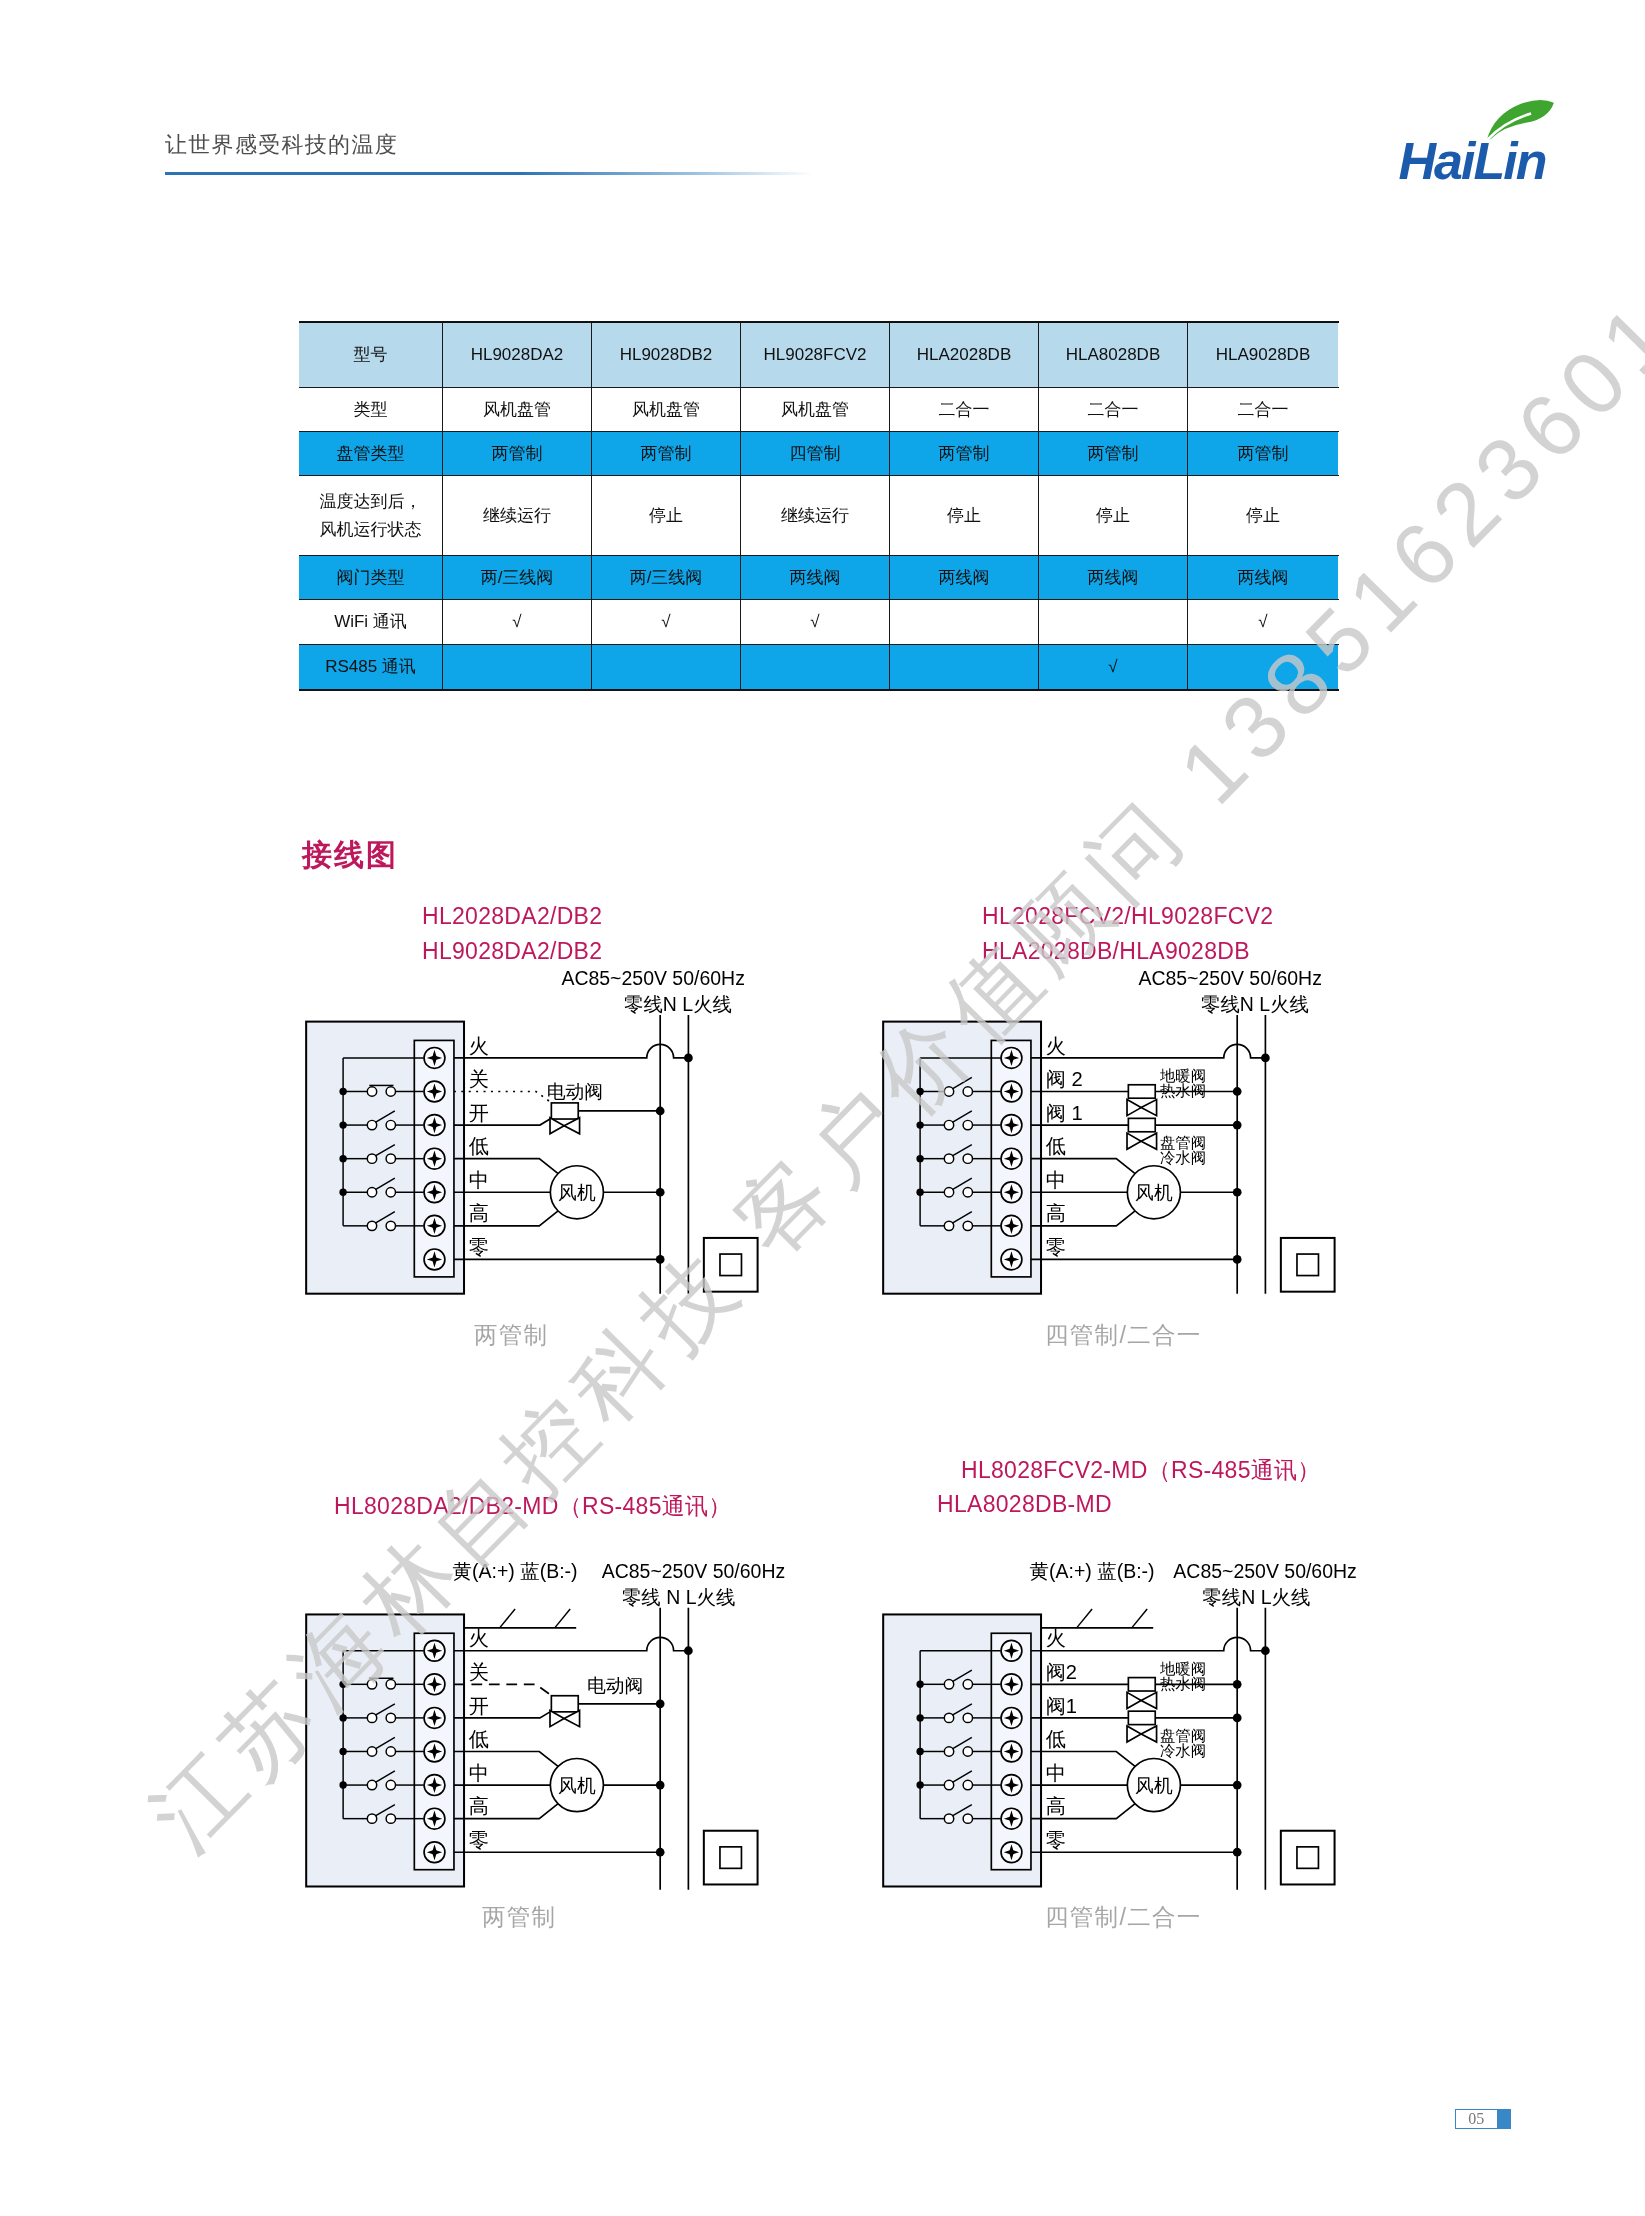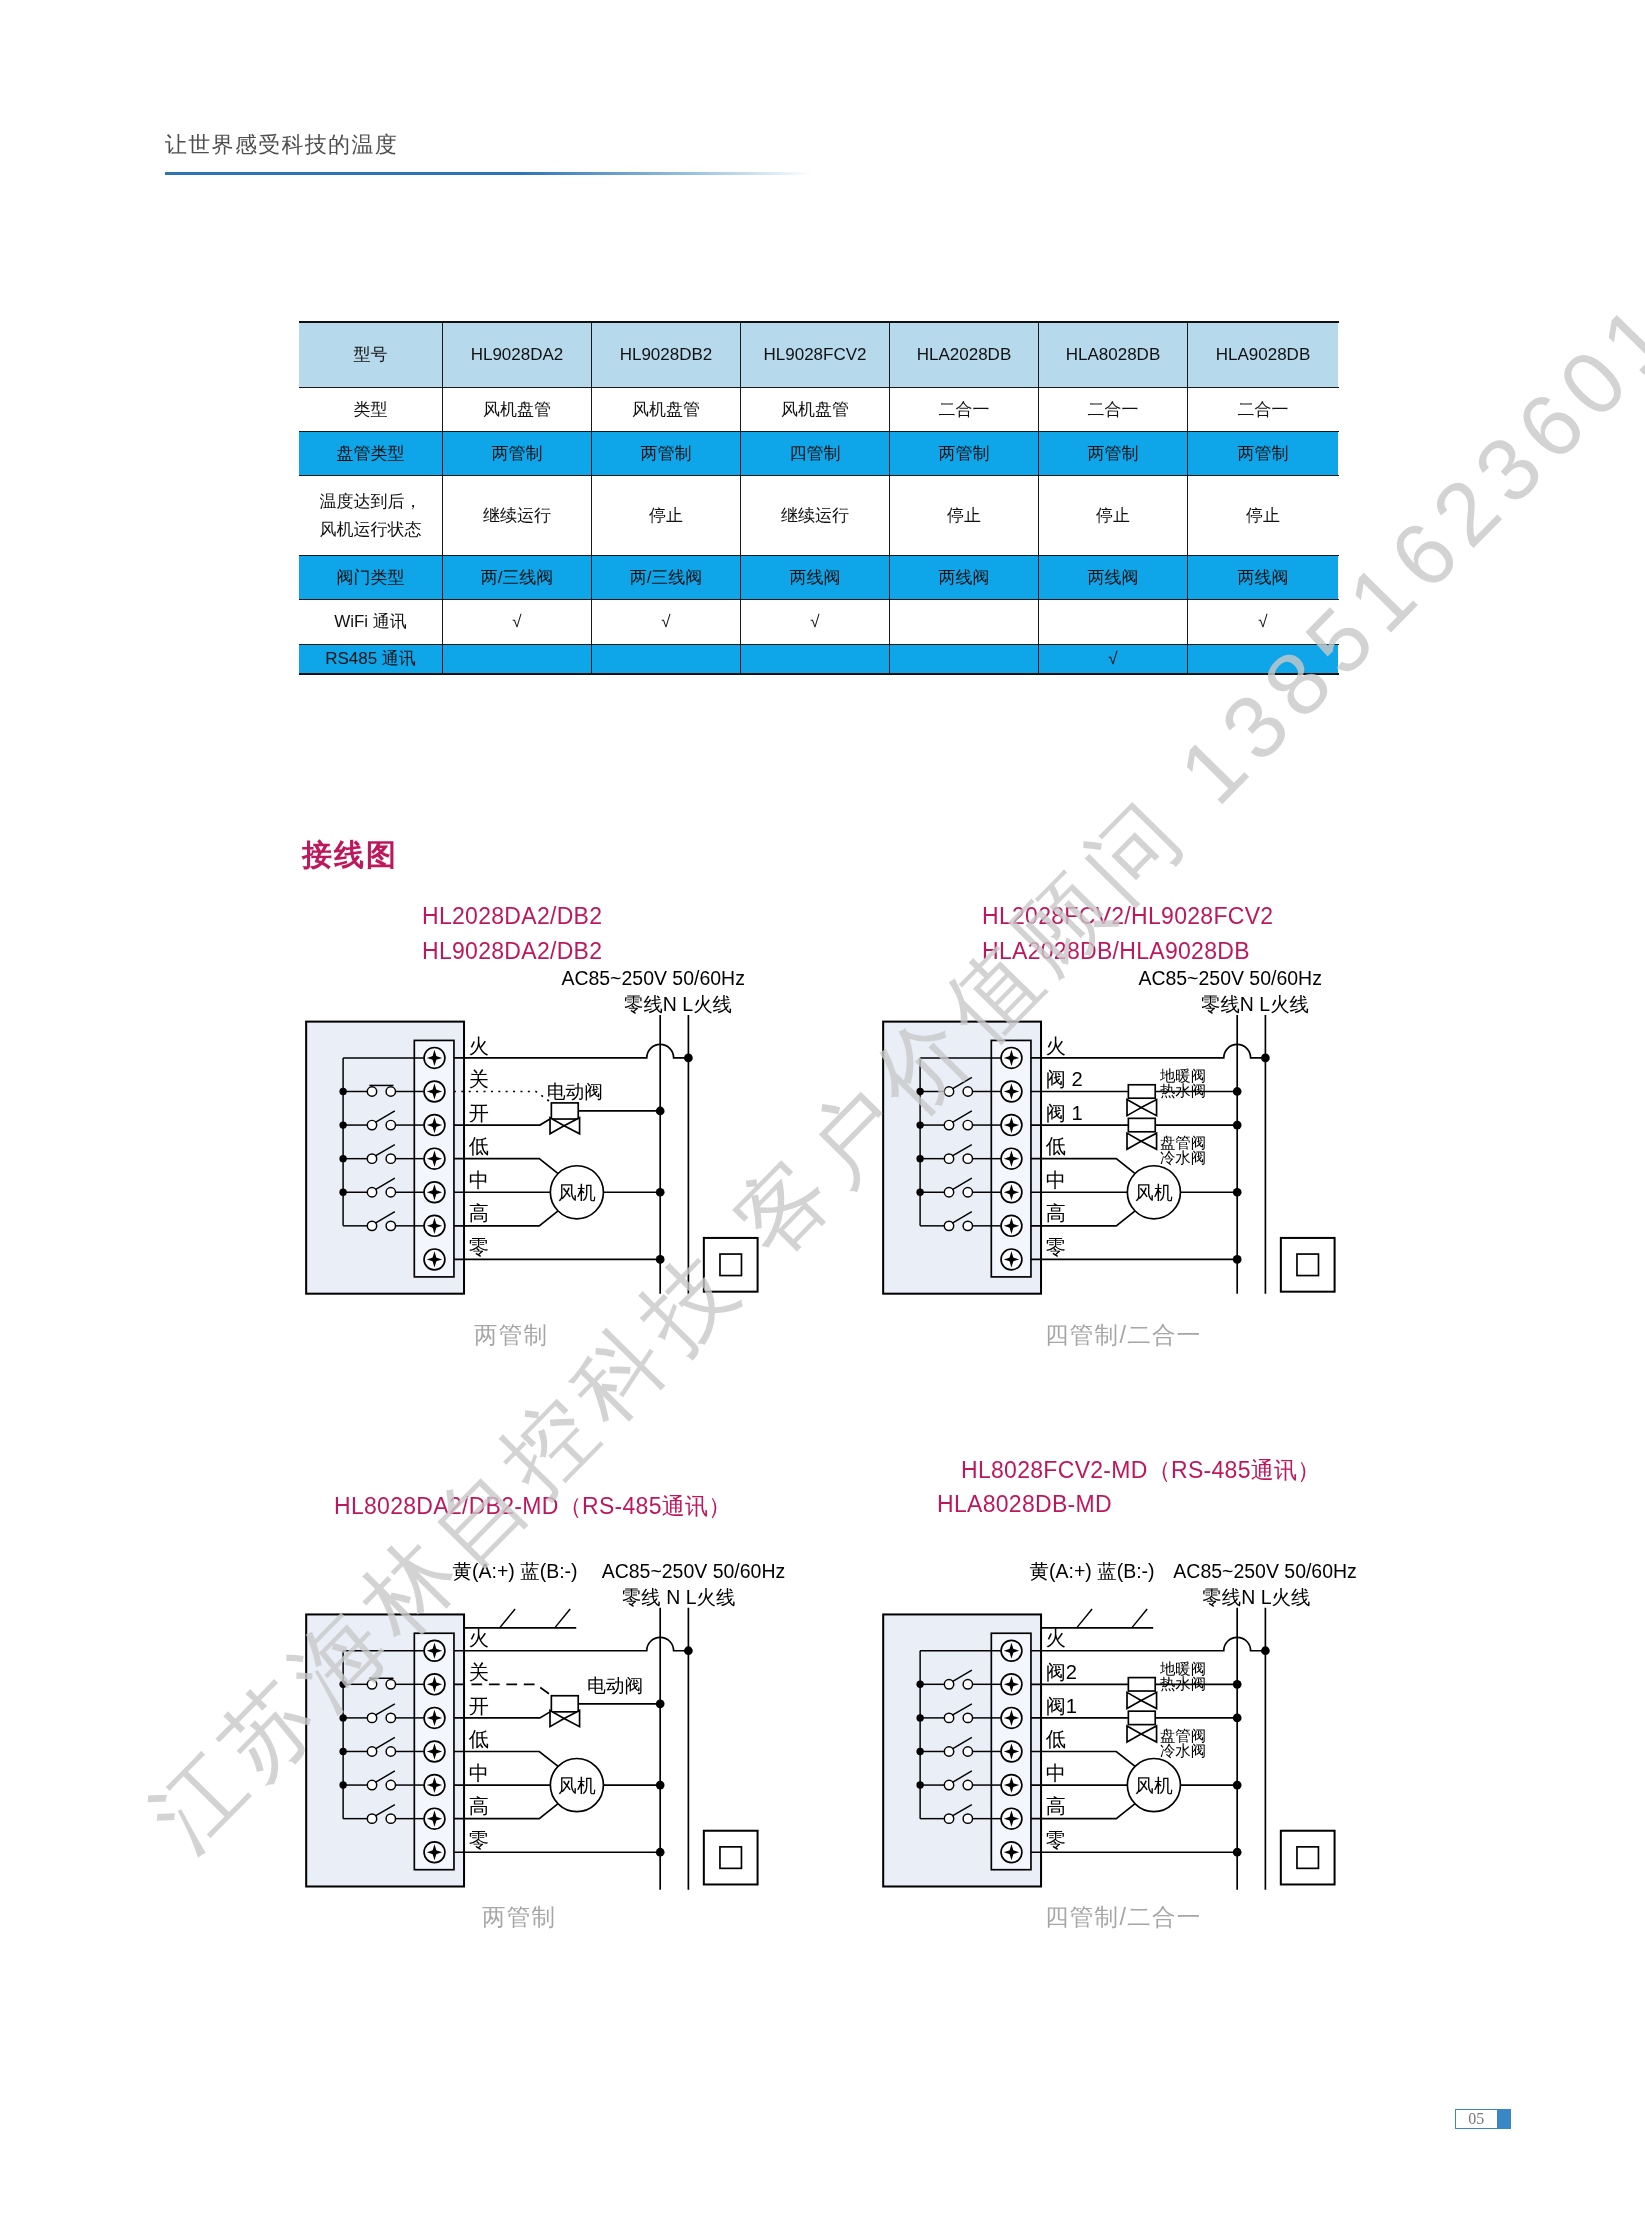--- a/index.html
+++ b/index.html
@@ -19,21 +19,21 @@
   
   .ptable{left:299px;top:321px;width:1040px;border-top:2px solid #111;border-bottom:2px solid #111;}
   .trow{display:grid;grid-template-columns:144px 149px 149px 149px 149px 149px 150px;border-bottom:1.3px solid #1a1a1a;}
   .trow:last-child{border-bottom:none;}
   .trow.hdr{border-bottom:1.7px solid #1a1a1a;}
   .cell{display:flex;align-items:center;justify-content:center;text-align:center;
     font-size:17px;color:#111;border-right:1.3px solid #1a1a1a;white-space:pre-line;line-height:1.6;}
   .cell:last-child{border-right:none;}
   .bg-blue .cell{background:#b7d9ec;}
   .bg-gray .cell{background:#0ea5e9;}
-  .h95{height:64px;} .h64{height:43px;} .h118{height:79px;} .h66{height:44px;} .h65{height:28px;}
+  .h95{height:64px;} .h64{height:43px;} .h118{height:79px;} .h66{height:44px;} .h65{height:44px;}
   
   .sec-title{left:302px;top:835px;font-size:30px;font-weight:bold;color:#be185d;letter-spacing:2px;}
   .dg-title{font-size:23px;color:#be185d;letter-spacing:0.3px;}
   .dg-caption{font-size:23.5px;color:#a6a6a6;letter-spacing:1.3px;}
   
   svg text{font-family:"Liberation Sans",sans-serif;fill:#000;}
   .fs29{font-size:29px;} .fs30{font-size:30px;} .fs28{font-size:28px;} .fs23{font-size:23px;}
   .wire{stroke:#000;stroke-width:2.5;fill:none;}
   .wire-thin{stroke:#000;stroke-width:2.2;fill:none;}
   .dotline{stroke:#000;stroke-width:2.5;fill:none;stroke-dasharray:3 8;}
@@ -90,20 +90,27 @@
       </g>
       <g id="socket">
         <rect x="0" y="0" width="80" height="80" fill="#fff" stroke="#000" stroke-width="3"></rect>
         <rect x="24" y="24" width="32" height="32" fill="#fff" stroke="#000" stroke-width="2.5"></rect>
       </g>
     </defs>
   </svg>
 
   <div class="abs tagline">让世界感受科技的温度</div>
   <div class="abs hline"></div>
+  <div class="abs logo">
+    <svg class="leaf" width="74" height="47" viewBox="0 0 110 70">
+      <path d="M4 66 Q14 28 54 12 Q84 1 104 10 Q96 34 62 40 Q28 46 10 64 Z" fill="#3ea62e"></path>
+      <path d="M4 66 Q30 38 70 26" fill="none" stroke="#ffffff" stroke-width="4"></path>
+    </svg>
+    <div class="logo-text">HaiLin</div>
+  </div>
 
   <div class="abs ptable">
     <div class="trow hdr bg-blue h95">
       <div class="cell">型号</div>
       <div class="cell">HL9028DA2</div>
       <div class="cell">HL9028DB2</div>
       <div class="cell">HL9028FCV2</div>
       <div class="cell">HLA2028DB</div>
       <div class="cell">HLA8028DB</div>
       <div class="cell">HLA9028DB</div>

